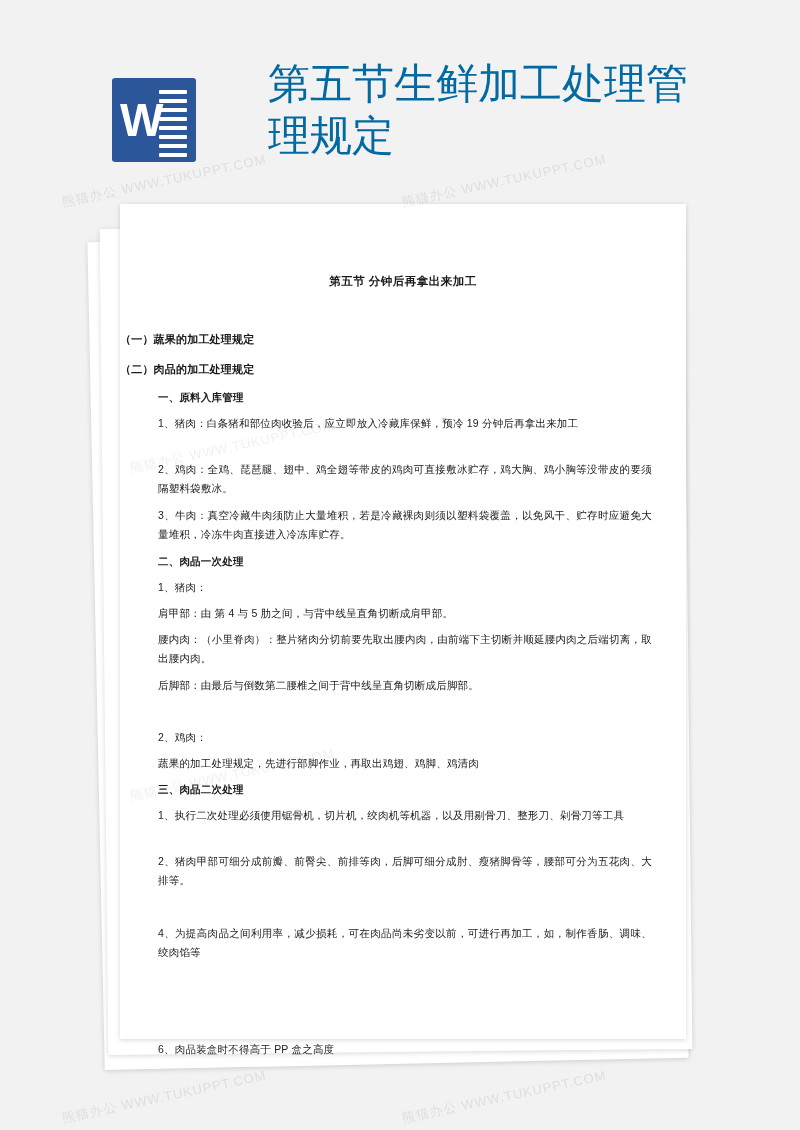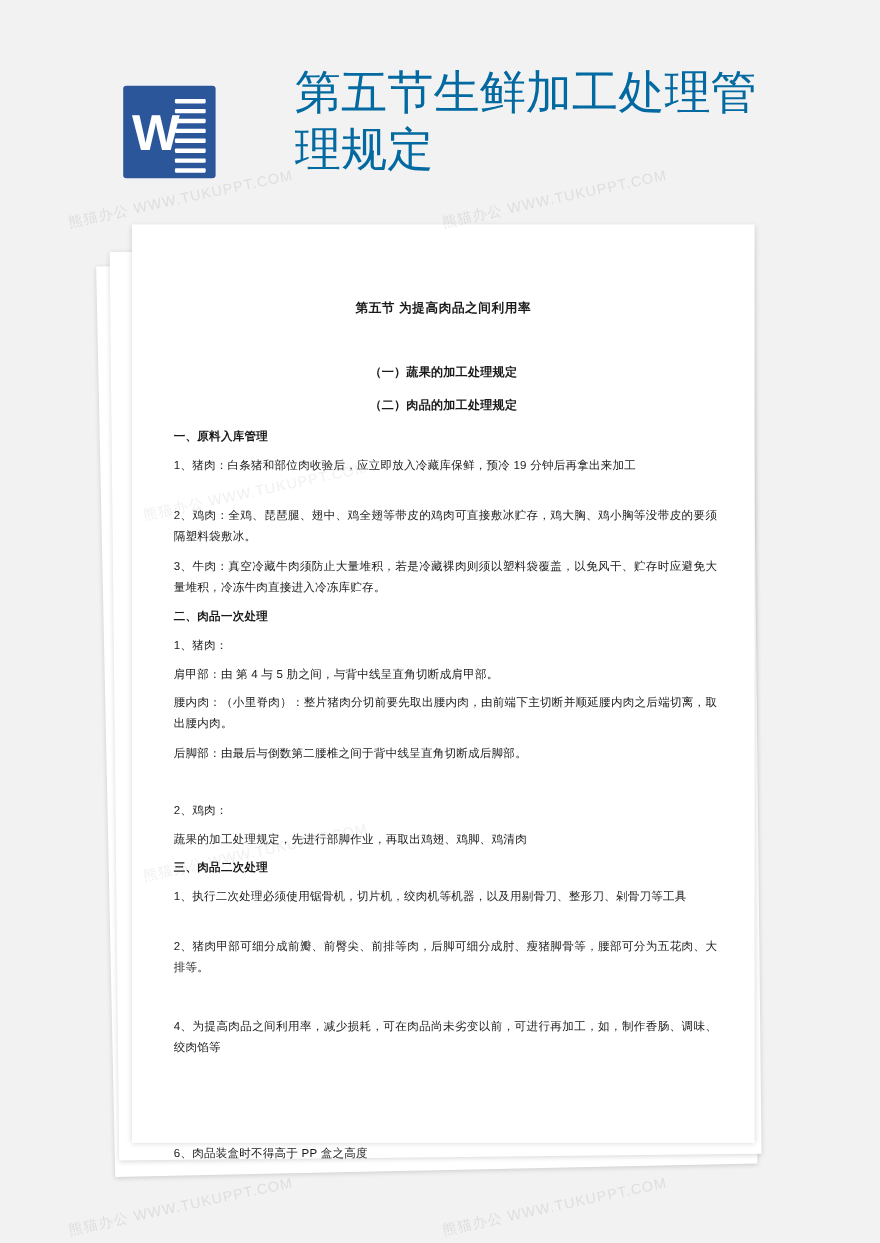--- a/index.html
+++ b/index.html
@@ -119,21 +119,20 @@
     top: 68px;
     width: 566px;
     text-align: center;
     font-size: 11.5px;
     font-weight: bold;
     letter-spacing: 0.5px;
   }
   .heading-sub {
     left: 0;
     width: 566px;
-    text-align: center;
     font-size: 11px;
     font-weight: bold;
   }
   #sub-1 { top: 126px; }
   #sub-2 { top: 156px; }
 
   .para {
     left: 38px;
     width: 494px;
     text-align: justify;
@@ -179,21 +178,21 @@
   </div>
   <div id="doc-title">第五节生鲜加工处理管理规定</div>
 </div>
 
 <div class="sheet" id="sheet-back2"></div>
 <div class="sheet" id="sheet-back1"></div>
 
 <div class="sheet" id="sheet-main">
   <div id="page-content">
 
-    <div class="blk heading-main">第五节     为提高肉品之间利用率</div>
+    <div class="blk heading-main">第五节     分钟后再拿出来加工</div>
 
     <div class="blk heading-sub" id="sub-1">（一）蔬果的加工处理规定</div>
     <div class="blk heading-sub" id="sub-2">（二）肉品的加工处理规定</div>
 
     <div class="blk para sec" style="top:184px">一、原料入库管理</div>
     <div class="blk para" style="top:210px">1、猪肉：白条猪和部位肉收验后，应立即放入冷藏库保鲜，预冷 19 分钟后再拿出来加工</div>
     <div class="blk para" style="top:256px">2、鸡肉：全鸡、琵琶腿、翅中、鸡全翅等带皮的鸡肉可直接敷冰贮存，鸡大胸、鸡小胸等没带皮的要须隔塑料袋敷冰。</div>
     <div class="blk para" style="top:302px">3、牛肉：真空冷藏牛肉须防止大量堆积，若是冷藏裸肉则须以塑料袋覆盖，以免风干、贮存时应避免大量堆积，冷冻牛肉直接进入冷冻库贮存。</div>
     <div class="blk para sec" style="top:348px">二、肉品一次处理</div>
     <div class="blk para" style="top:374px">1、猪肉：</div>

